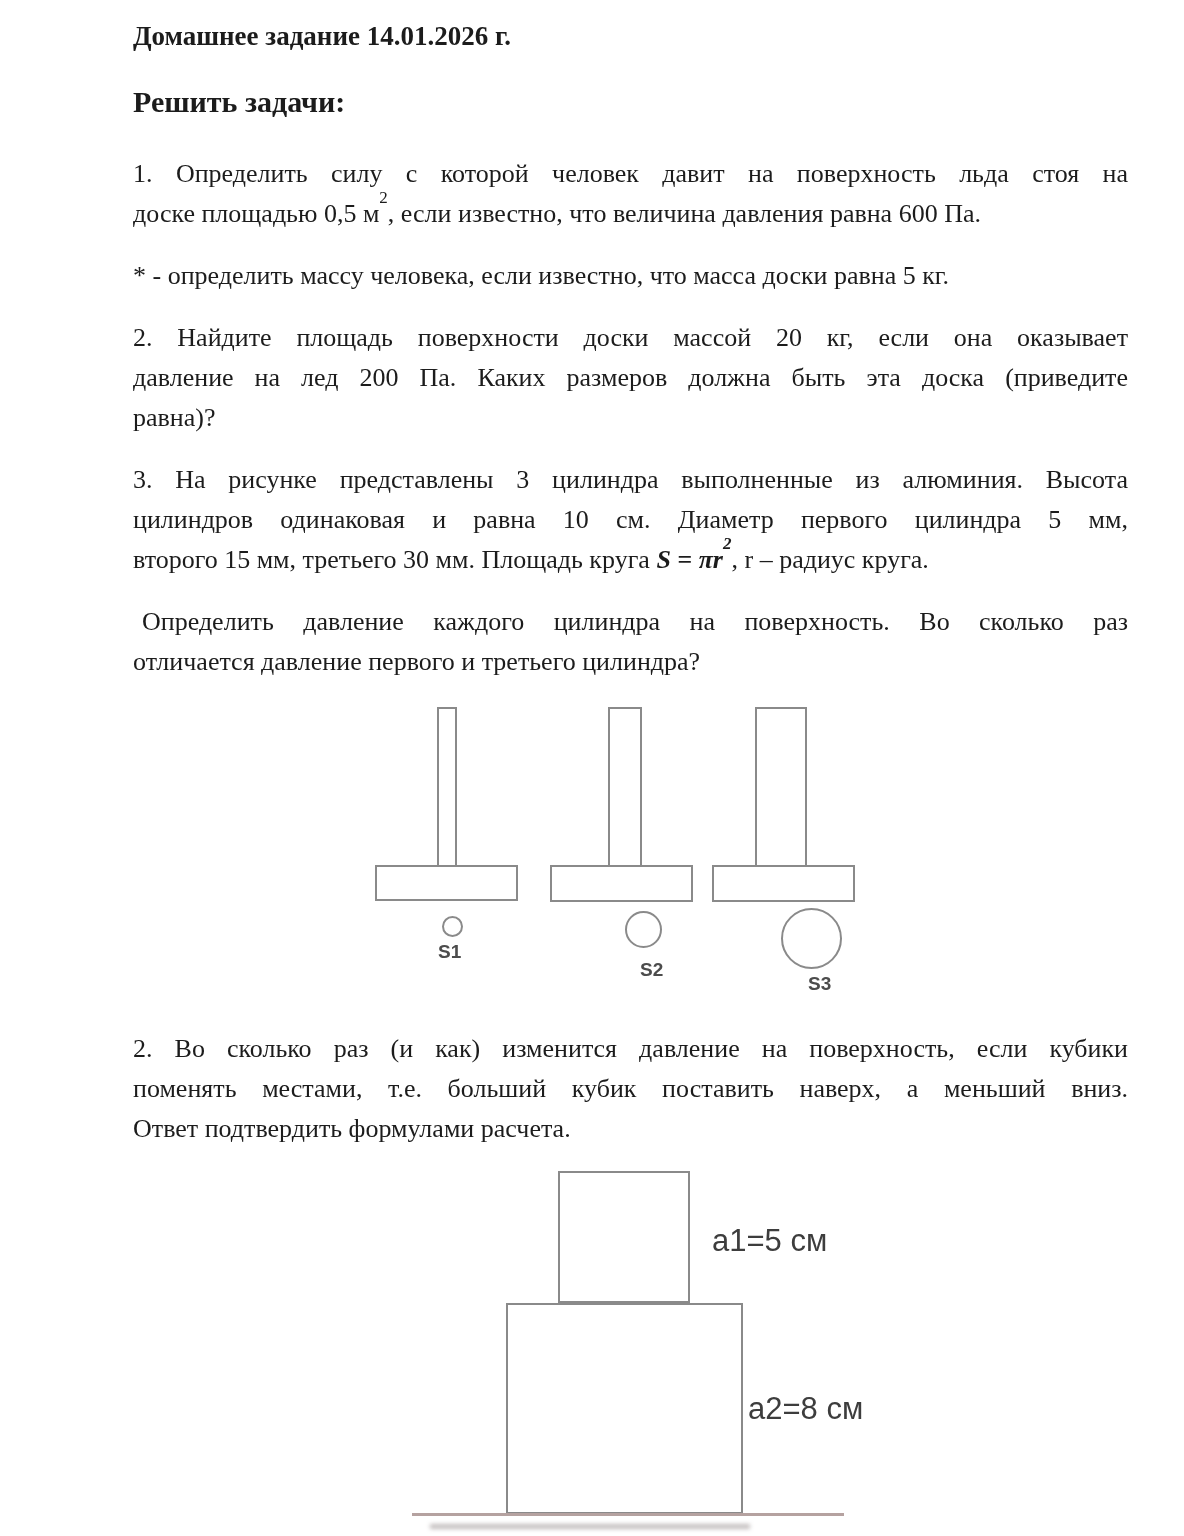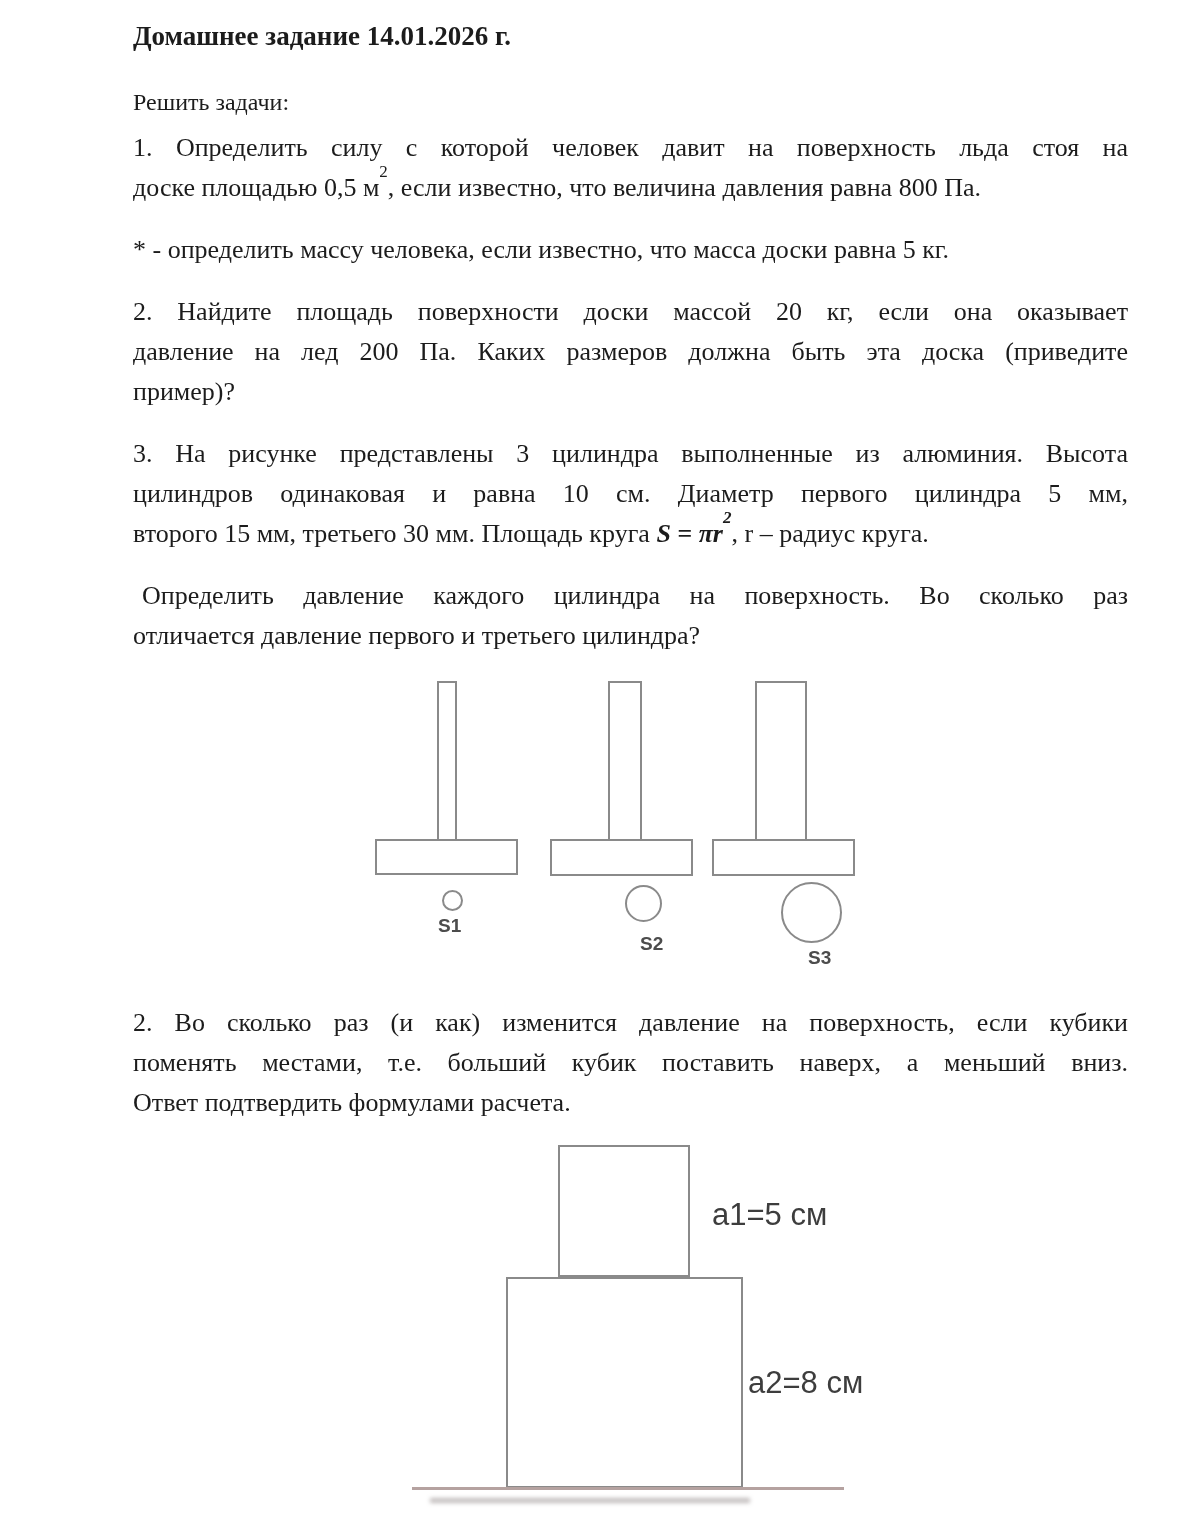--- a/index.html
+++ b/index.html
@@ -15,24 +15,24 @@
   .content { padding: 16px 56px 0 133px; }
 
   .doc-title {
     text-align: left;
     font-weight: 700;
     font-size: 27px;
     line-height: 40px;
     margin: 0 0 26px 0;
   }
   .section-heading {
-    font-weight: 400;
-    font-size: 24px;
+    font-weight: 700;
+    font-size: 30px;
     line-height: 40px;
-    margin: 0 0 6px 0;
+    margin: 0 0 32px 0;
   }
   .para { margin: 0 0 22px 0; font-size: 26px; }
   .line { line-height: 40px; }
   .jline { line-height: 40px; text-align: justify; text-align-last: justify; }
   .indent { text-indent: 9px; margin-top: 19px; }
   sup.small-sup {
     font-size: 17px;
     position: relative;
     top: -0.55em;
     line-height: 0;
@@ -90,31 +90,31 @@
 
 <div class="page">
   <div class="content">
 
     <div class="doc-title">Домашнее задание 14.01.2026 г.</div>
 
     <div class="section-heading">Решить задачи:</div>
 
     <div class="para">
       <div class="jline">1. Определить силу с которой человек давит на поверхность льда стоя на</div>
-      <div class="line"><span>доске площадью 0,5 м</span><sup class="small-sup">2</sup><span>, если известно, что величина давления равна 800 Па.</span></div>
+      <div class="line"><span>доске площадью 0,5 м</span><sup class="small-sup">2</sup><span>, если известно, что величина давления равна 600 Па.</span></div>
     </div>
 
     <div class="para">
       <div class="line">* - определить массу человека, если известно, что масса доски равна 5 кг.</div>
     </div>
 
     <div class="para">
       <div class="jline">2. Найдите площадь поверхности доски массой 20 кг, если она оказывает</div>
       <div class="jline">давление на лед 200 Па. Каких размеров должна быть эта доска (приведите</div>
-      <div class="line">пример)?</div>
+      <div class="line">равна)?</div>
     </div>
 
     <div class="para">
       <div class="jline">3. На рисунке представлены 3 цилиндра выполненные из алюминия. Высота</div>
       <div class="jline">цилиндров одинаковая и равна 10 см. Диаметр первого цилиндра  5 мм,</div>
       <div class="line"><span>второго 15 мм, третьего 30 мм. Площадь круга </span><span class="formula">S = πr</span><sup class="small-sup formula">2</sup><span>, r – радиус круга.</span></div>
     </div>
 
     <div class="para">
       <div class="jline indent">Определить давление каждого цилиндра на поверхность. Во сколько раз</div>

